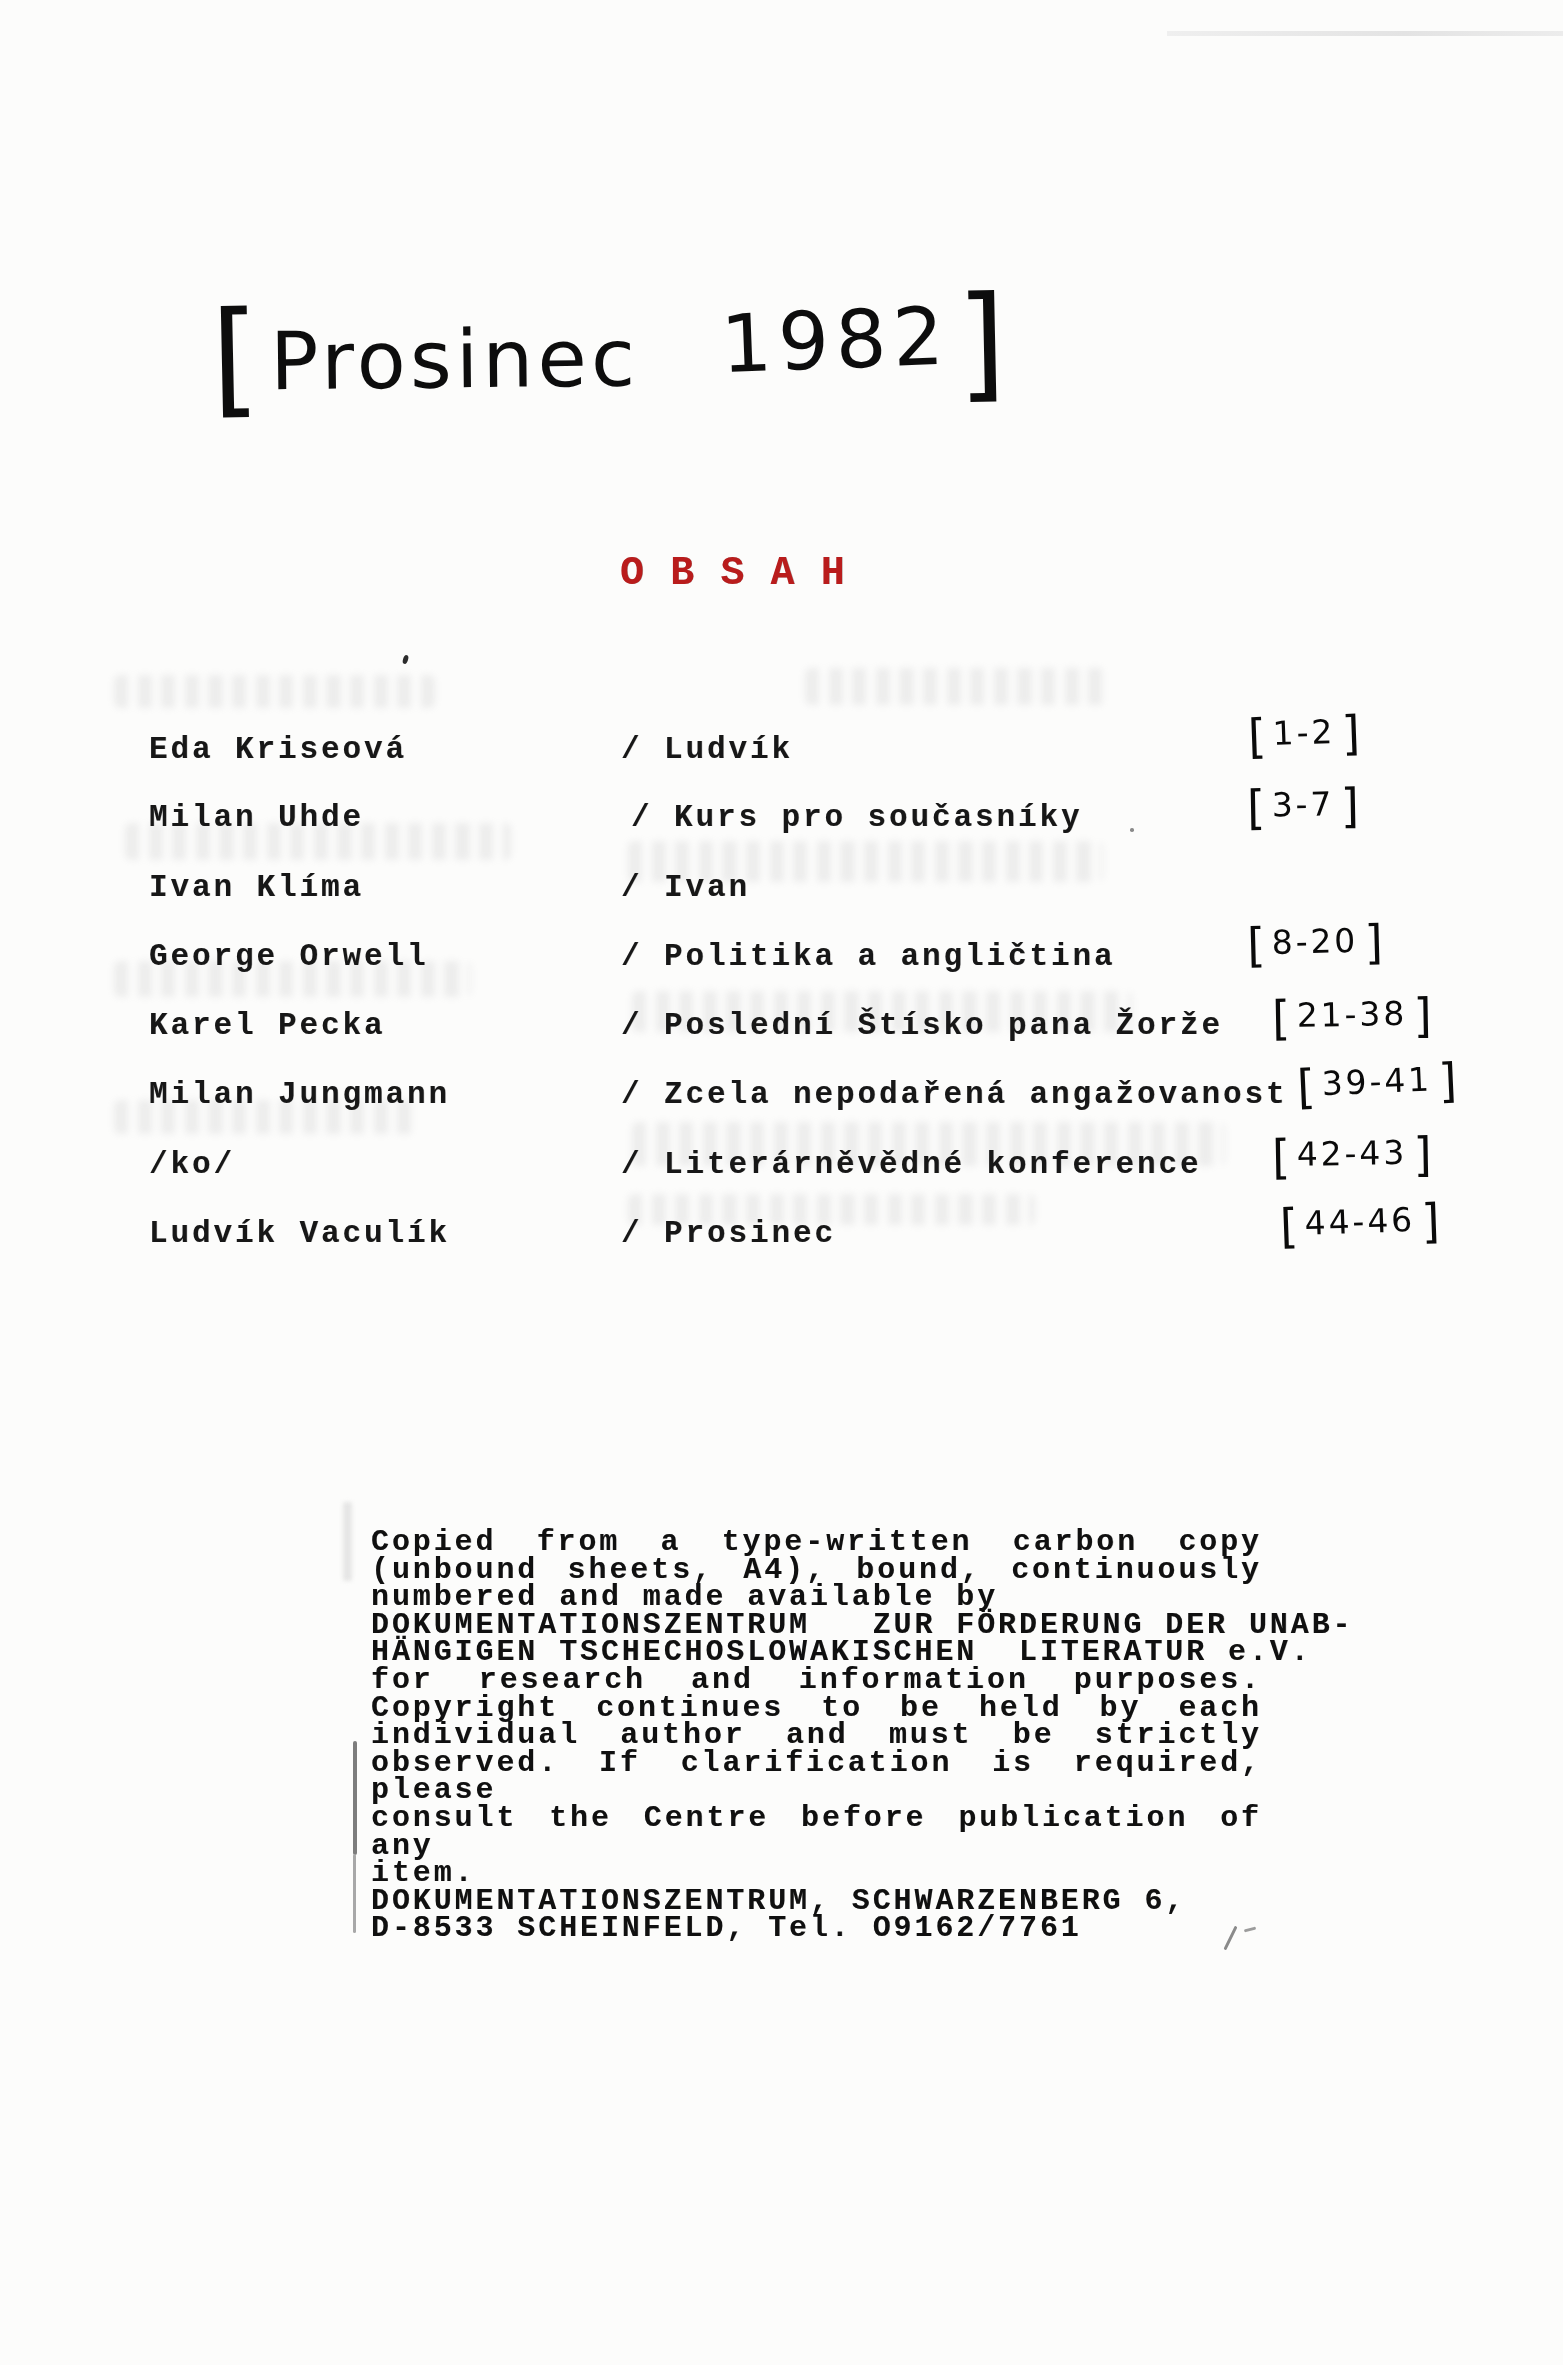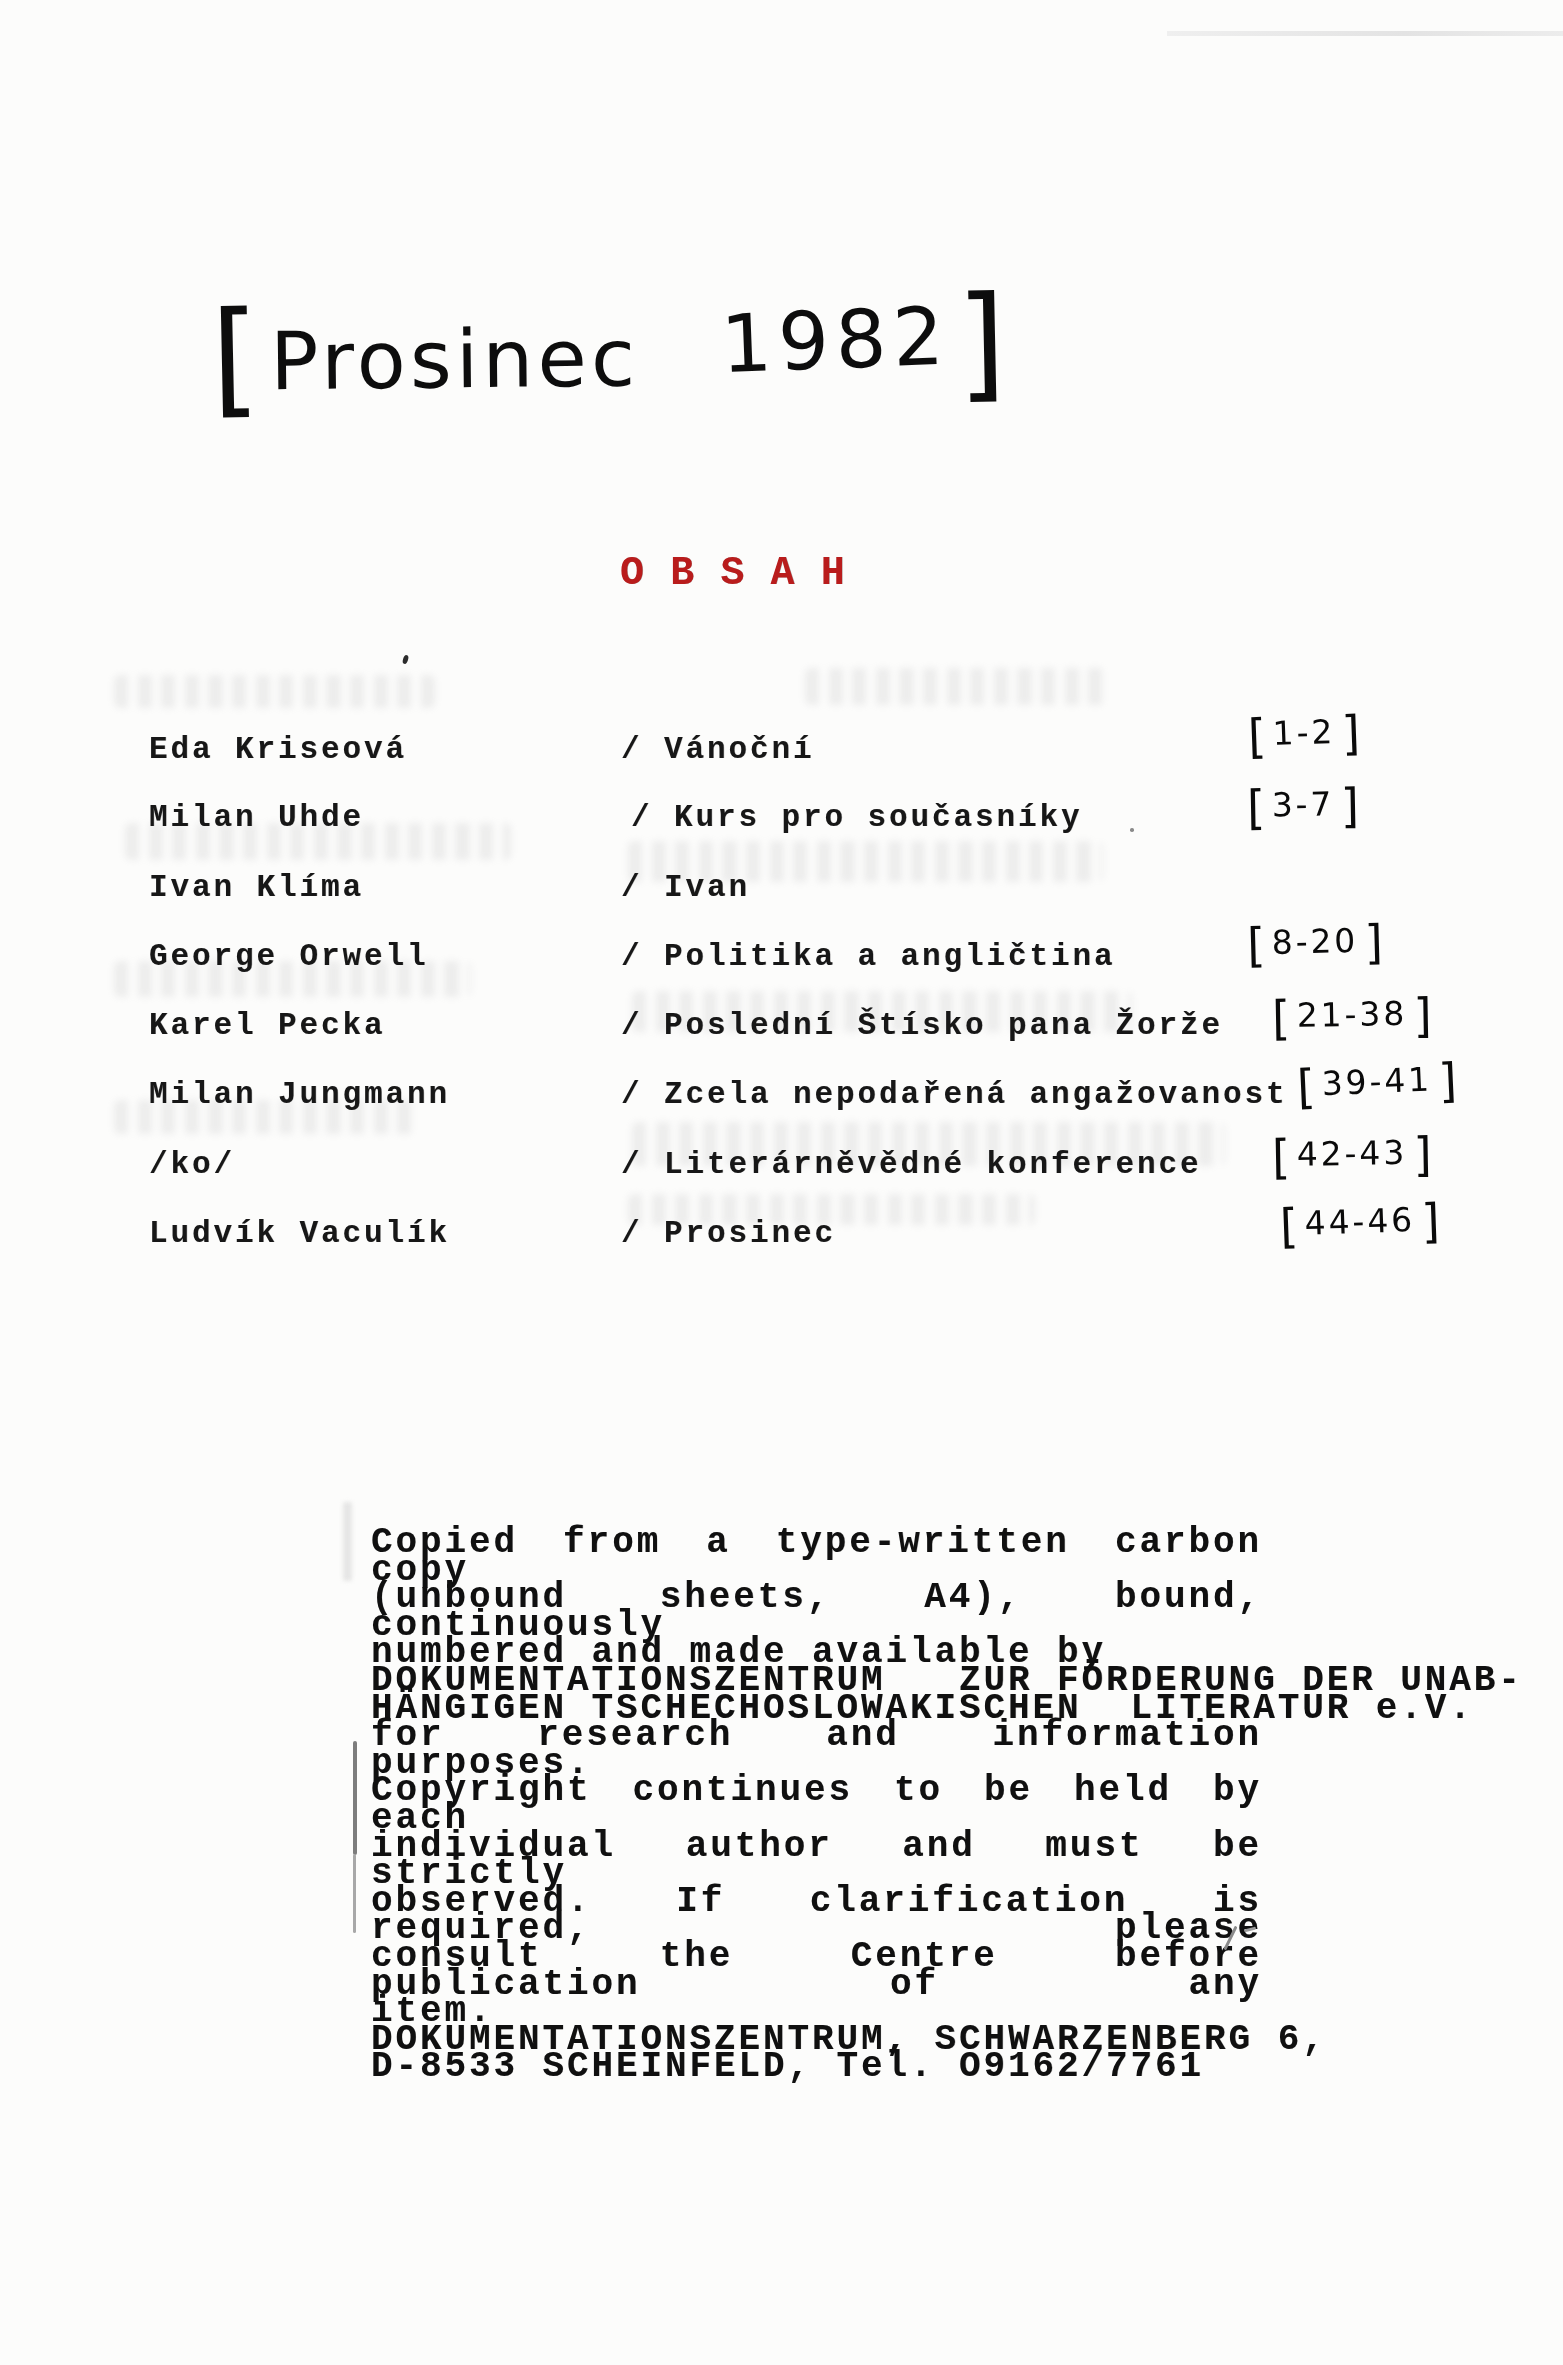--- a/index.html
+++ b/index.html
@@ -42,21 +42,21 @@
   
   .pg{
     position:absolute; display:flex; align-items:center;
     color:#0a0a0a; font-family:"DejaVu Sans", sans-serif;
   }
   .pg .bk{font-size:47px; line-height:1; font-weight:400;}
   .pg .pv{font-size:33px; letter-spacing:2.9px; padding:0 6.4px; transform:translateY(-2.1px);}
   
   .notice{
     position:absolute; left:371px; top:1529px; width:891px;
-    font-size:36px; line-height:27.6px; font-weight:700;
+    font-size:30px; line-height:27.6px; font-weight:700;
     letter-spacing:2.9px; color:#101010;
     text-shadow:0.3px 0.3px 0 rgba(16,16,16,.3);
   }
   .notice .nl{white-space:pre;}
   .notice .just{white-space:normal; text-align:justify; text-align-last:justify;}
   
   .smudge{
     position:absolute;
     background:repeating-linear-gradient(90deg, rgba(168,168,168,.55) 0 14.3px, rgba(168,168,168,0) 14.3px 23.6px);
     filter:blur(3.6px); opacity:.32; border-radius:5.7px;
@@ -100,21 +100,21 @@
   <div class="smudge" style="left:114px;top:961px;width:357px;height:36px;"></div>
   <div class="smudge" style="left:632px;top:991px;width:500px;height:41px;"></div>
   <div class="smudge" style="left:114px;top:1100px;width:307px;height:34px;"></div>
   <div class="smudge" style="left:632px;top:1122px;width:593px;height:44px;"></div>
   <div class="smudge" style="left:628px;top:1194px;width:407px;height:31px;"></div>
 
   <div class="speck speck1"></div>
   <div class="speck speck2"></div>
 
   <div class="toc-text col-author" style="top:730px;">Eda Kriseová</div>
-  <div class="toc-text col-title" style="top:730px;">/ Vánoční</div>
+  <div class="toc-text col-title" style="top:730px;">/ Ludvík</div>
 
   <div class="toc-text col-author" style="top:798px;">Milan Uhde</div>
   <div class="toc-text col-title" style="top:798px;margin-left:10px;">/ Kurs pro současníky</div>
 
   <div class="toc-text col-author" style="top:868px;">Ivan Klíma</div>
   <div class="toc-text col-title" style="top:868px;">/ Ivan</div>
 
   <div class="toc-text col-author" style="top:937px;">George Orwell</div>
   <div class="toc-text col-title" style="top:937px;">/ Politika a angličtina</div>
 

